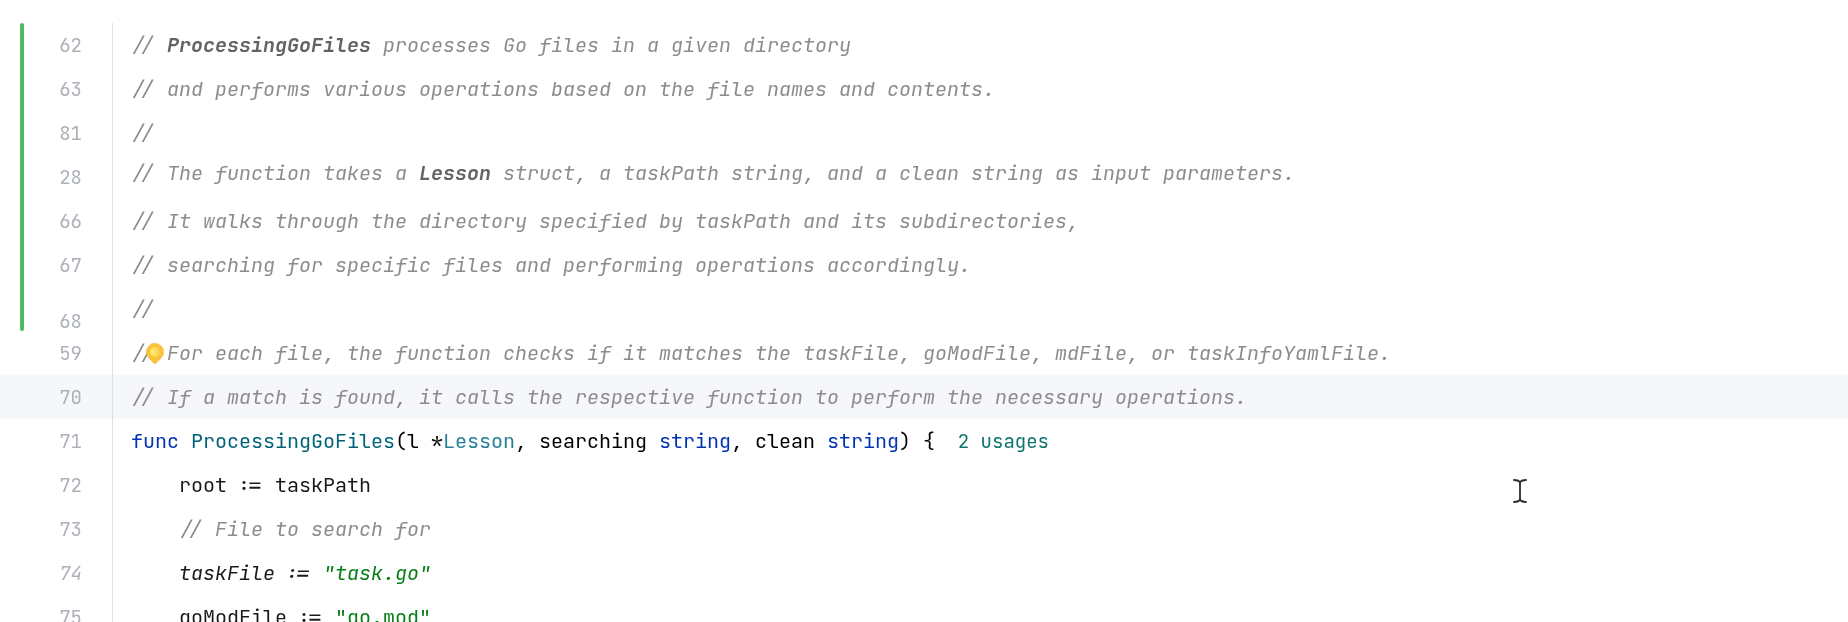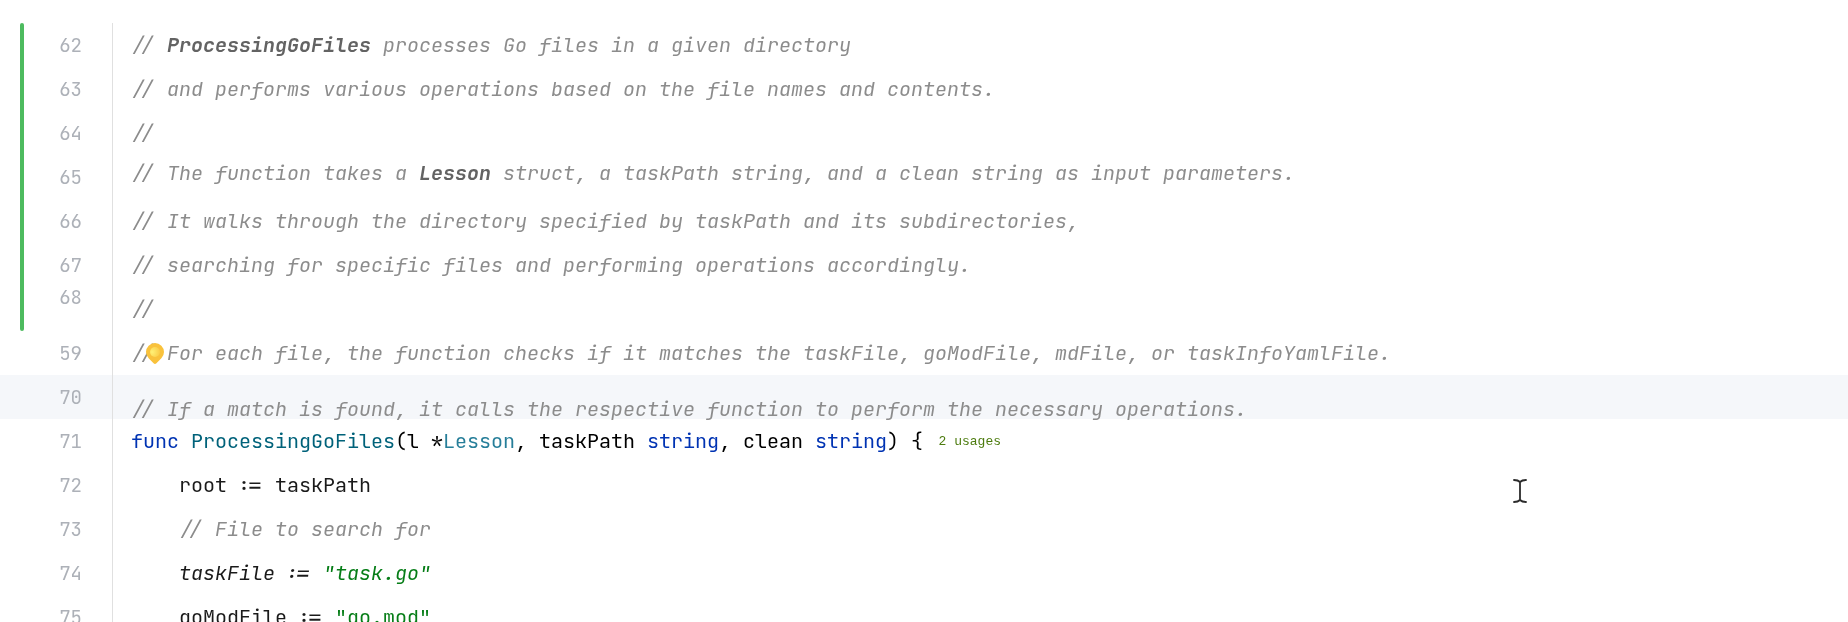--- a/index.html
+++ b/index.html
@@ -13,61 +13,61 @@
   .lineno{ position:absolute; left:0; width:82px; height:44px; display:flex; align-items:center; justify-content:flex-end; color:#adb1b8; font-size:19px; font-variant-numeric:tabular-nums; user-select:none; }
   .code-line{ position:absolute; left:18px; height:44px; display:flex; align-items:center; white-space:pre; }
   .c-comment{ color:#8c8c8c; font-style:italic; }
   .c-bold{ font-weight:600; color:#636363; }
   .c-kw{ color:#0033b3; }
   .c-fn{ color:#00627a; }
   .c-type{ color:#267e99; }
   .c-op{ color:#000000; }
   .c-plain{ color:#1a1a1a; }
   .c-str{ color:#067d17; }
-  .c-hint{ color:#4d7c0f; font-size:13px; font-style:normal;font-family:Liberation Mono, monospace; }
+  .c-hint{ color:#0f766e; font-size:19px; font-style:normal; }
   .bulb{ position:absolute; width:18px; height:18px; background:#f9c23c; border-radius:50% 50% 50% 2px; transform:rotate(-45deg); }
   .bulb:after{ content:""; position:absolute; left:4px; top:4px; width:10px; height:10px; background:radial-gradient(circle at 30% 30%, #fff176, #f9c23c); border-radius:50%; }
   .caret{ position:absolute; width:14px; height:24px; }
   .caret svg{ display:block; }
 </style>
 </head>
 <body>
 
 <div class="editor">
   <div class="gutter">
     <div class="row hl" style="top: 352px;"></div>
       <div class="change-bar" style="height: 308px;"></div>
   <div class="lineno" style="top: 0px;">62</div>
       <div class="lineno" style="top: 44px;">63</div>
-      <div class="lineno" style="top: 88px;">64</div>
-      <div class="lineno" style="top: 132px;">65</div>
+      <div class="lineno" style="top: 88px;">81</div>
+      <div class="lineno" style="top: 132px;">28</div>
       <div class="lineno" style="top: 176px;">66</div>
       <div class="lineno" style="top: 220px;">67</div>
-      <div class="lineno" style="top: 252px;">68</div>
+      <div class="lineno" style="top: 276px;">68</div>
       <div class="lineno" style="top: 308px;">59</div>
       <div class="lineno" style="top: 352px;">70</div>
       <div class="lineno" style="top: 396px;">71</div>
       <div class="lineno" style="top: 440px;">72</div>
       <div class="lineno" style="top: 484px;">73</div>
-      <div class="lineno" style="top: 528px;">74</div>
+      <div class="lineno" style="top: 528px; font-style: italic;">74</div>
       <div class="lineno" style="top: 572px;">75</div>
     </div>
   <div class="code-area">
       <div class="code-line" style="top: 0px;"><span class="c-comment">// </span><span class="c-comment c-bold">ProcessingGoFiles</span><span class="c-comment"> processes Go files in a given directory</span></div>
       <div class="code-line" style="top: 44px;"><span class="c-comment">// and performs various operations based on the file names and contents.</span></div>
       <div class="code-line" style="top: 88px;"><span class="c-comment">//</span></div>
       <div class="code-line" style="top: 128px;"><span class="c-comment">// The function takes a </span><span class="c-comment c-bold">Lesson</span><span class="c-comment"> struct, a taskPath string, and a clean string as input parameters.</span></div>
       <div class="code-line" style="top: 176px;"><span class="c-comment">// It walks through the directory specified by taskPath and its subdirectories,</span></div>
       <div class="code-line" style="top: 220px;"><span class="c-comment">// searching for specific files and performing operations accordingly.</span></div>
       <div class="code-line" style="top: 264px;"><span class="c-comment">//</span></div>
       <div class="code-line" style="top: 308px;"><span class="c-comment">// For each file, the function checks if it matches the taskFile, goModFile, mdFile, or taskInfoYamlFile.</span></div>
       <div class="bulb" style="left: 33px; top: 320px;"></div>
       <div class="row hl" style="top: 352px;"></div>
-      <div class="code-line" style="top: 364px; align-items: center;"><span class="c-comment">// If a match is found, it calls the respective function to perform the necessary operations.</span></div>
-      <div class="code-line" style="top: 396px;"><span class="c-kw">func </span><span class="c-fn">ProcessingGoFiles</span><span class="c-op">(l *</span><span class="c-type">Lesson</span><span class="c-op">, taskPath </span><span class="c-kw">string</span><span class="c-op">, clean </span><span class="c-kw">string</span><span class="c-op">) {</span><span class="c-hint">  2 usages</span></div>
+      <div class="code-line" style="top: 352px; align-items: center;"><span class="c-comment">// If a match is found, it calls the respective function to perform the necessary operations.</span></div>
+      <div class="code-line" style="top: 396px;"><span class="c-kw">func </span><span class="c-fn">ProcessingGoFiles</span><span class="c-op">(l *</span><span class="c-type">Lesson</span><span class="c-op">, searching </span><span class="c-kw">string</span><span class="c-op">, clean </span><span class="c-kw">string</span><span class="c-op">) {</span><span class="c-hint">  2 usages</span></div>
       <div class="code-line" style="top: 440px;"><span class="c-plain">    root := taskPath</span></div>
       <div class="code-line" style="top: 484px;"><span class="c-plain">    </span><span class="c-comment">// File to search for</span></div>
       <div class="code-line" style="top: 528px; font-style: italic;"><span class="c-plain">    taskFile := </span><span class="c-str">"task.go"</span></div>
       <div class="code-line" style="top: 572px; align-items: center;"><span class="c-plain">    goModFile := </span><span class="c-str">"go.mod"</span></div>
     </div>
   <div class="caret" style="left: 1513px; top: 456px;">
     <svg width="14" height="24" viewBox="0 0 14 24">
         <path d="M1 1 Q5 1 7 3 Q9 1 13 1 M7 3 L7 21 M1 23 Q5 23 7 21 Q9 23 13 23" stroke="#2b2b2b" stroke-width="1.8" fill="none" stroke-linecap="round"></path>
       </svg>
   </div>

